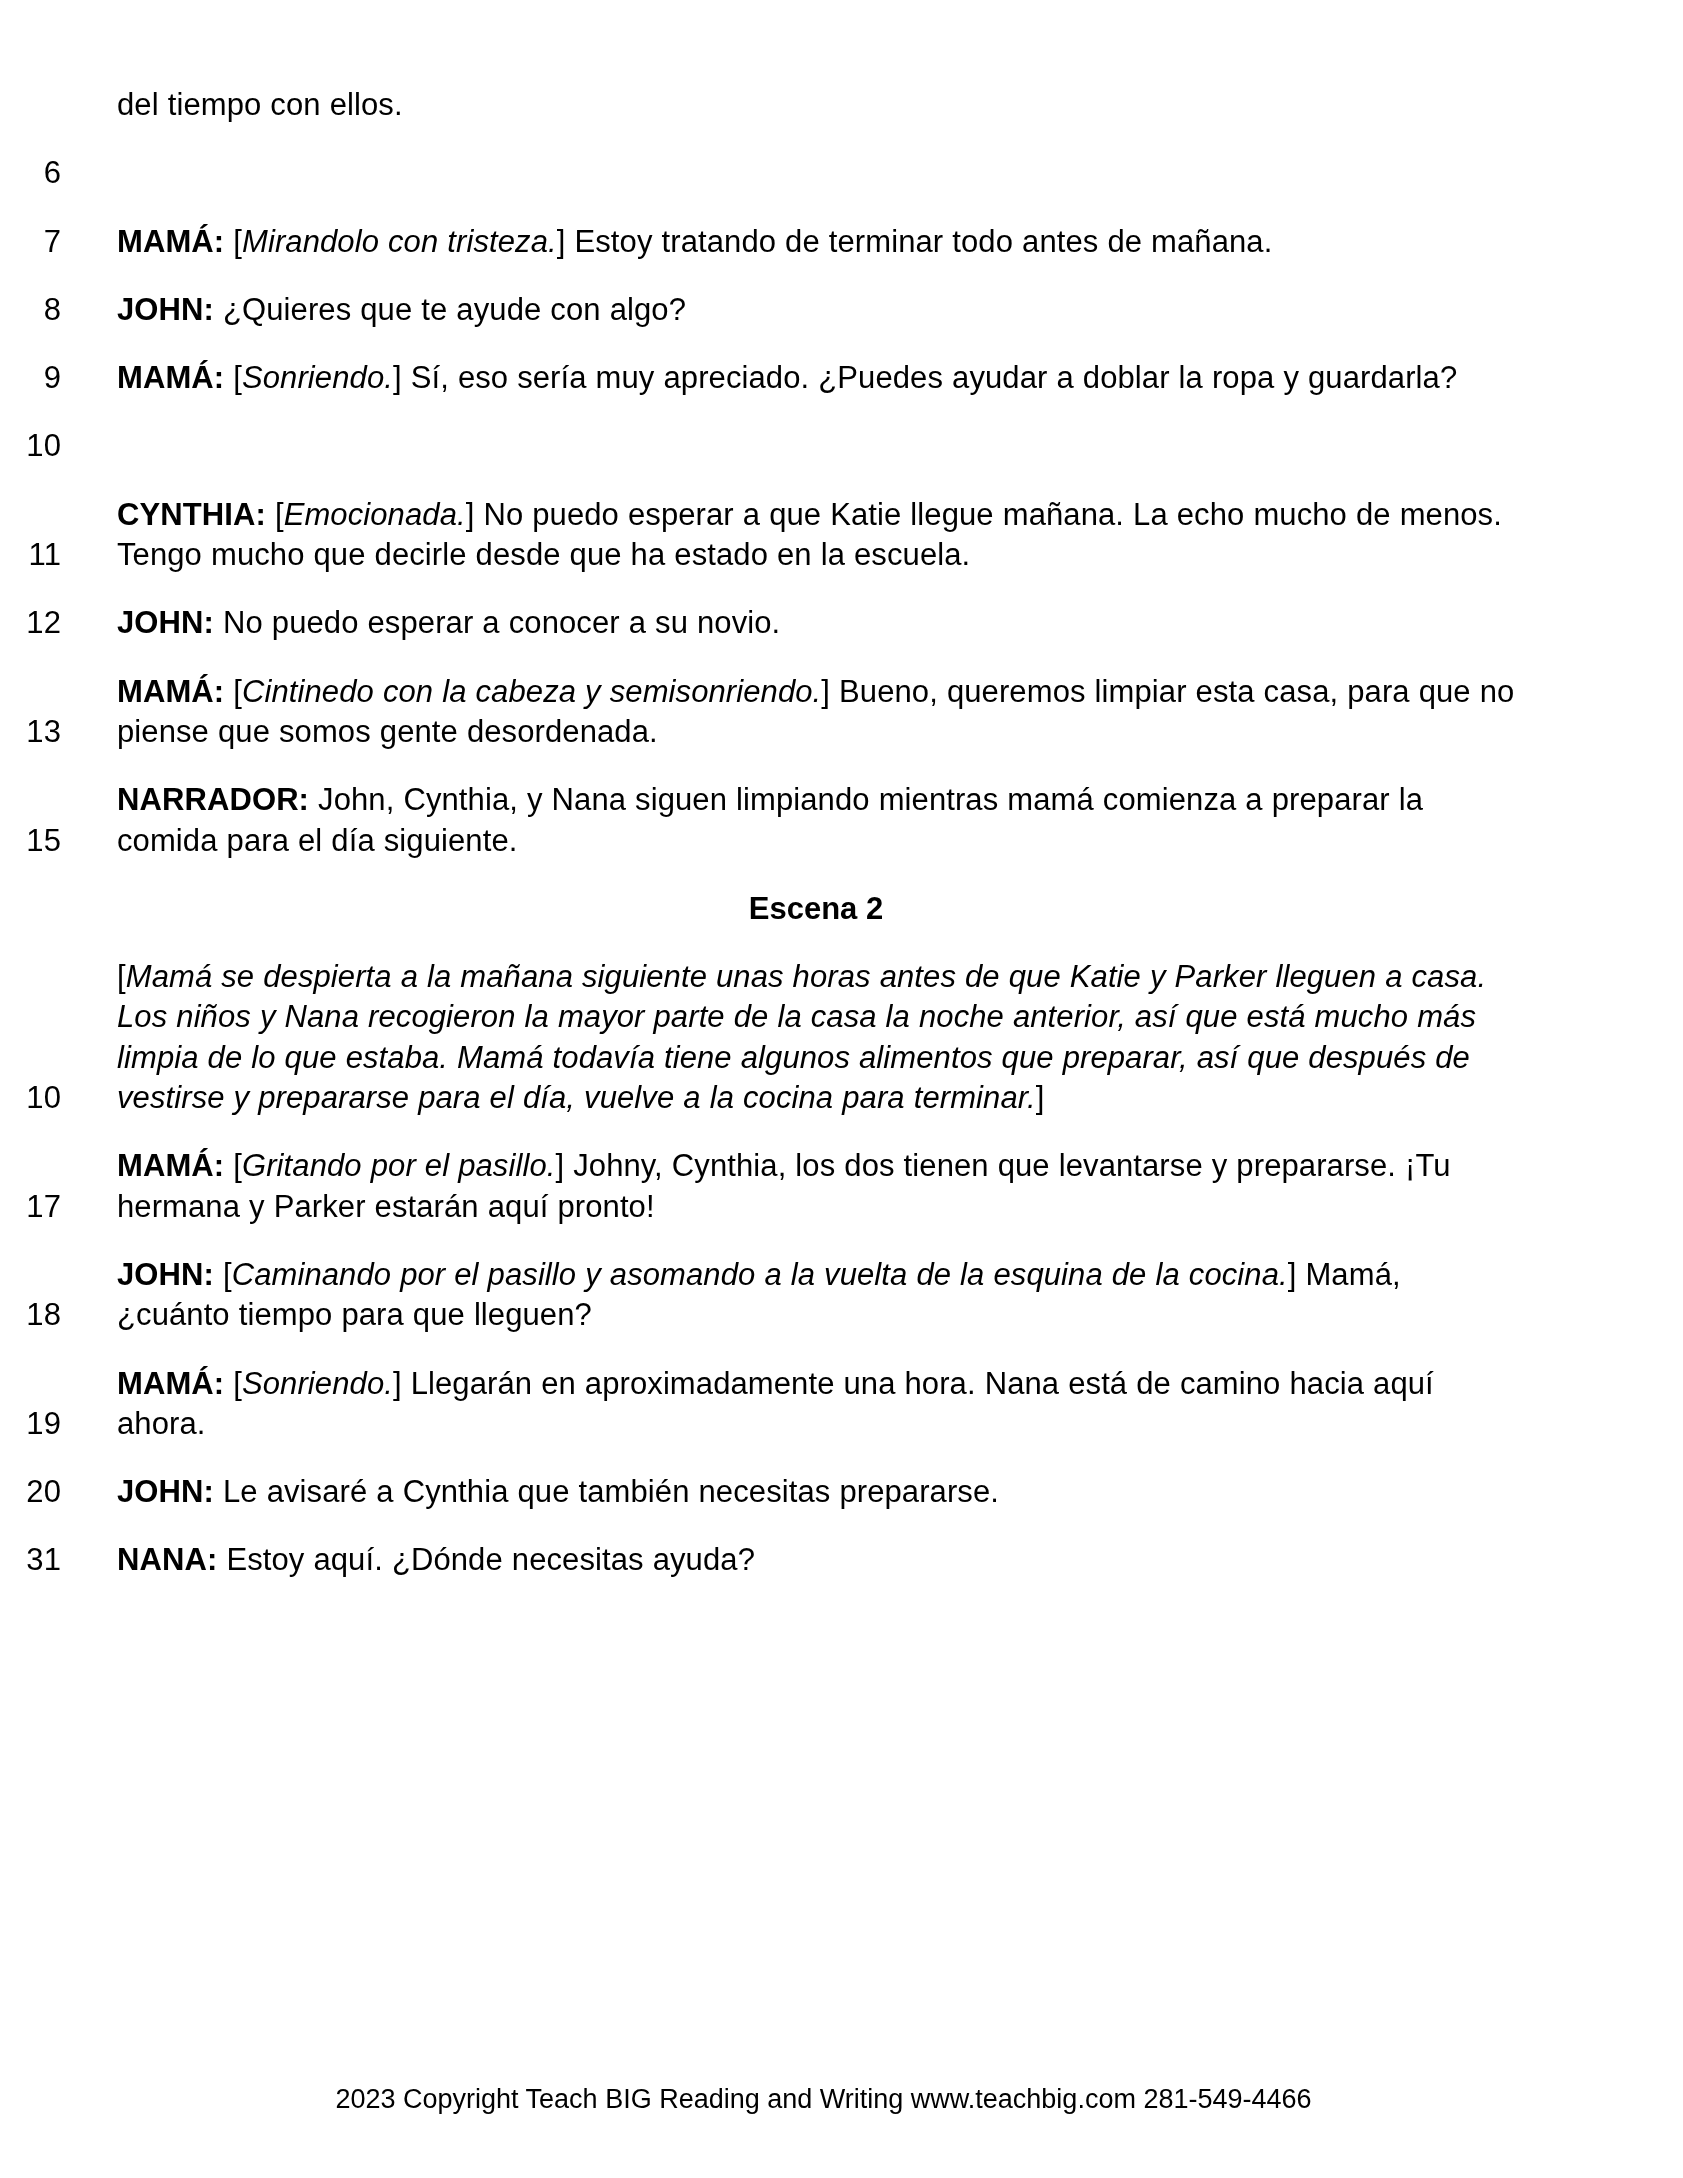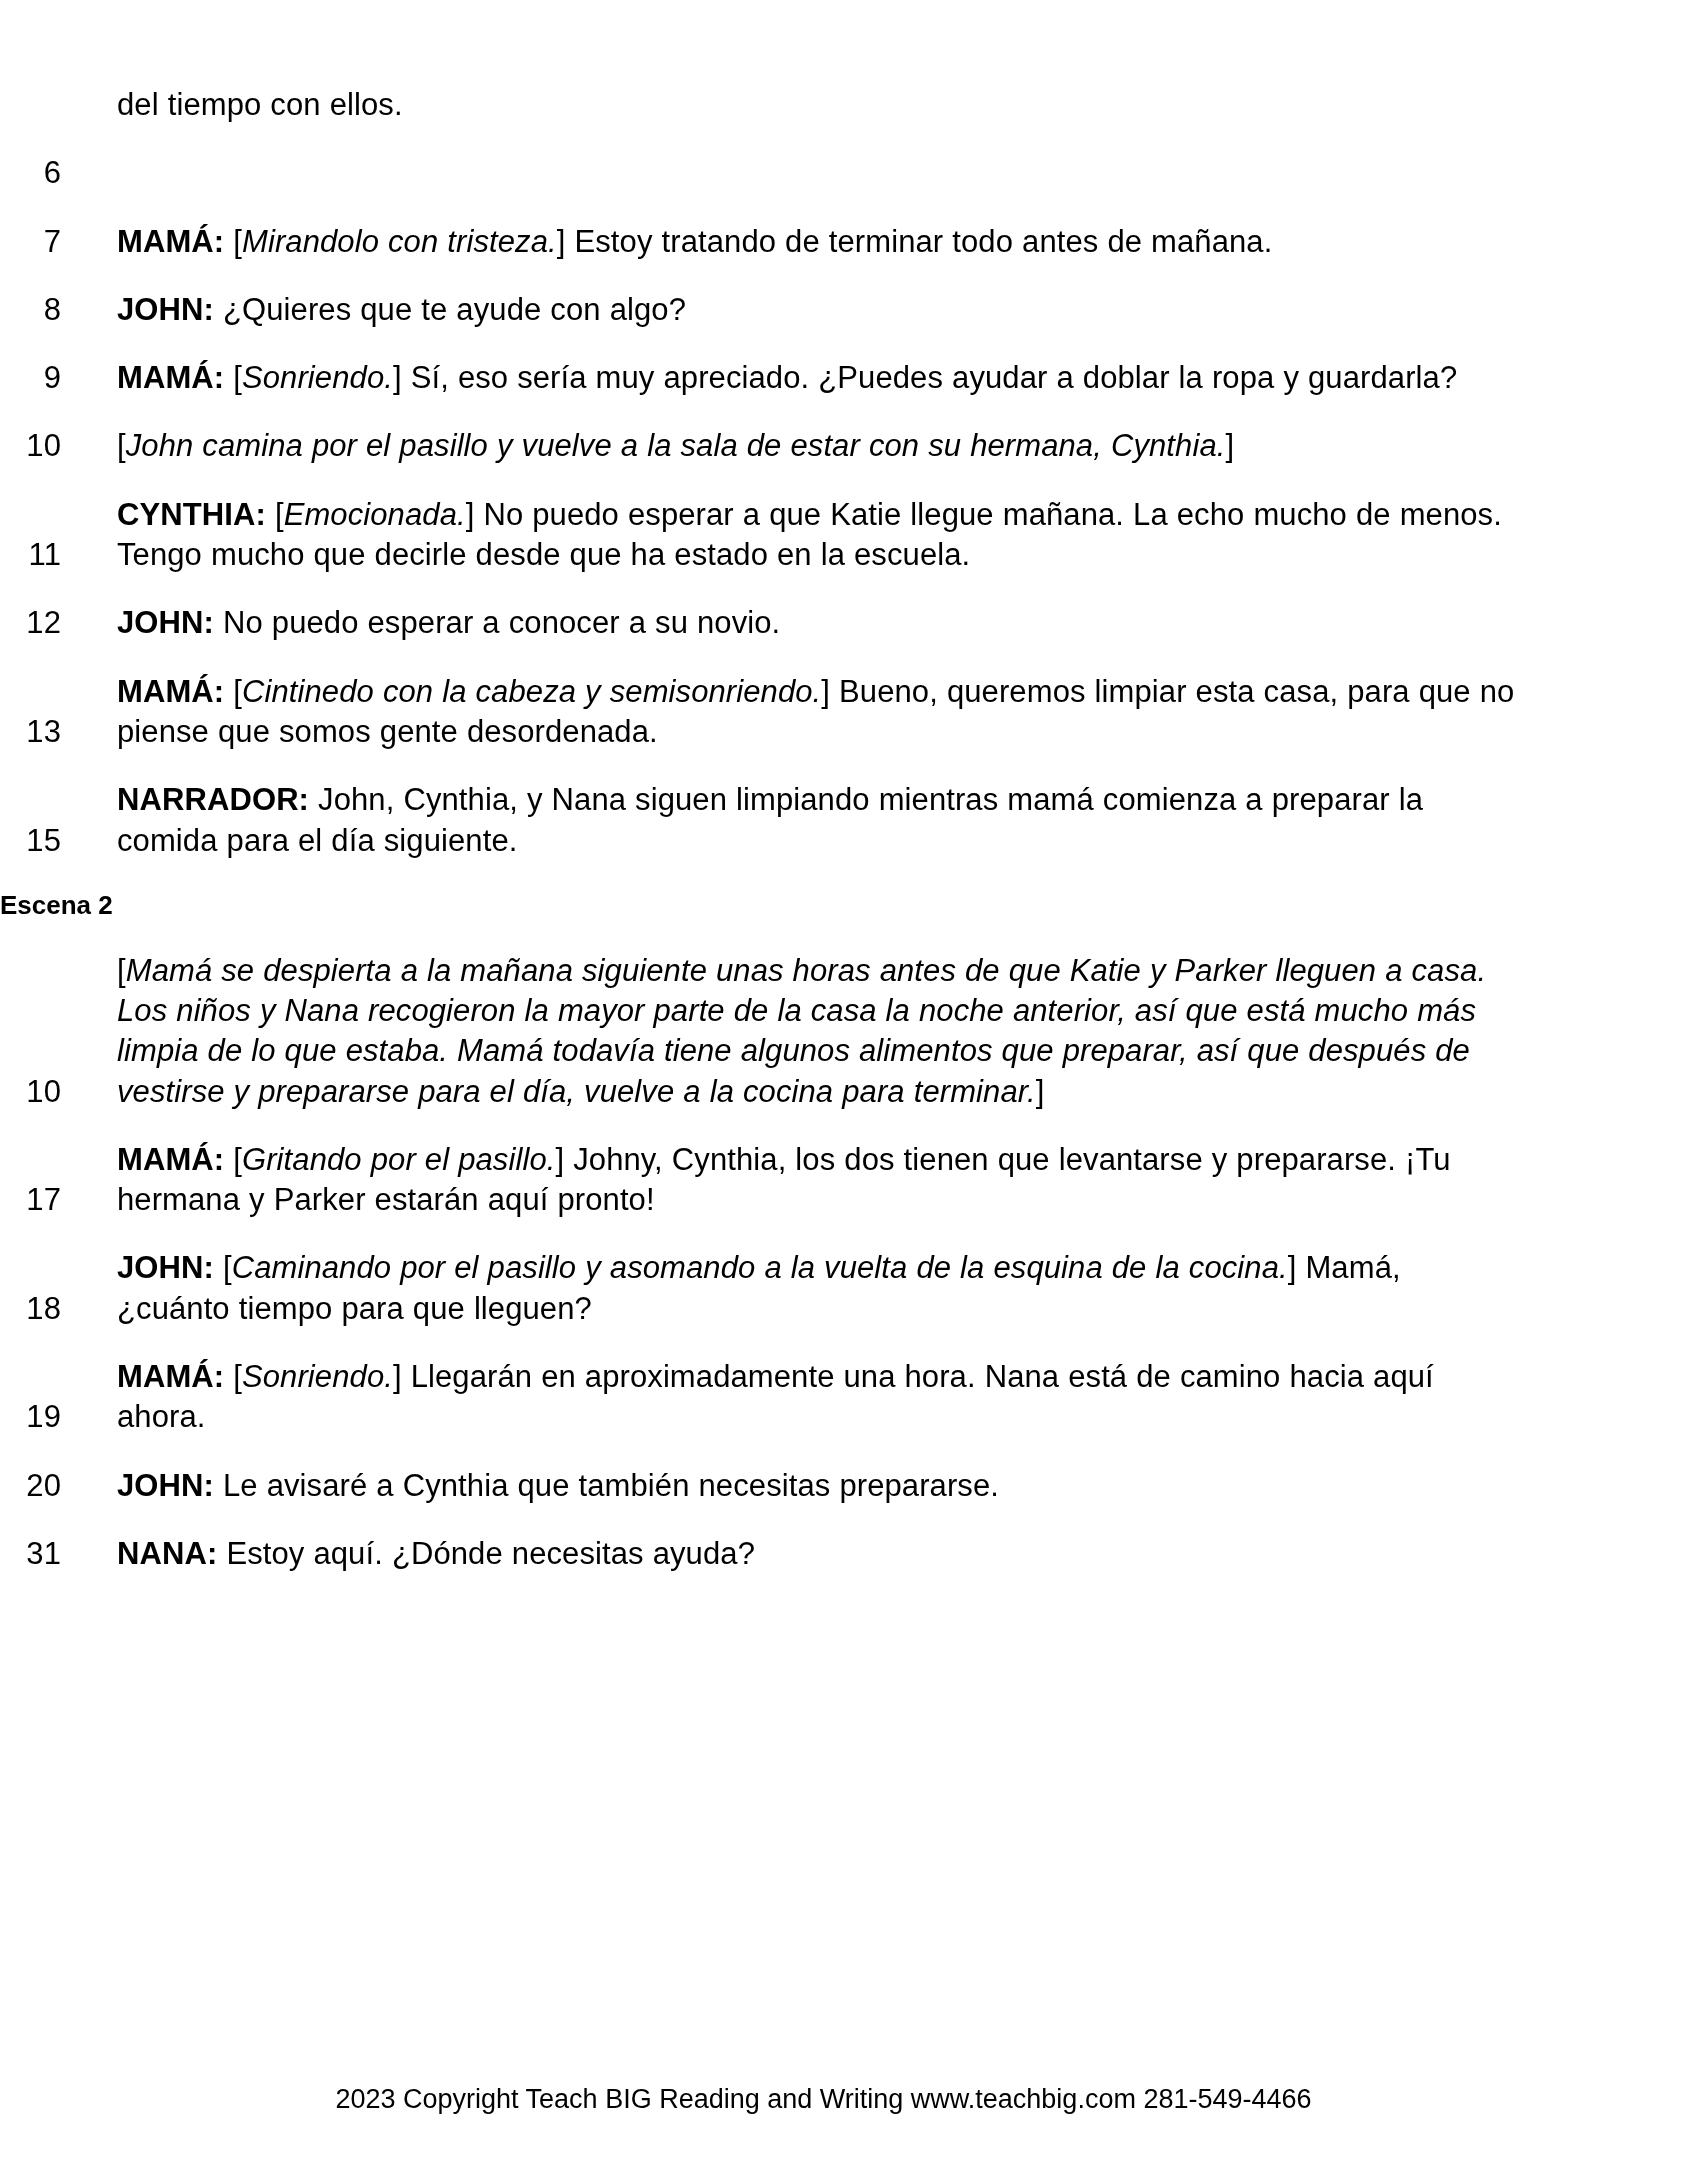--- a/index.html
+++ b/index.html
@@ -64,23 +64,23 @@
     font-weight: bold;
   }
   .stage {
     font-style: italic;
   }
   .brk {
     font-style: normal;
   }
 
   .scene-heading {
-    text-align: left;
+    text-align: center;
     font-weight: bold;
-    font-size: 26px;
+    font-size: 31px;
     line-height: 1.30;
     margin: 0 0 28px 0;
     padding-right: 51px;
   }
 
   .footer {
     position: absolute;
     left: 0;
     bottom: 61px;
     width: 1683px;
@@ -113,21 +113,20 @@
         <div class="script-line">
           <div class="line-num">8</div>
           <div class="line-body"><span class="speaker">JOHN: </span><span>¿Quieres que te ayude con algo?</span></div>
         </div>
         <div class="script-line">
           <div class="line-num">9</div>
           <div class="line-body"><span class="speaker">MAMÁ: </span><span class="brk">[</span><span class="stage">Sonriendo.</span><span class="brk">]</span><span> Sí, eso sería muy apreciado. ¿Puedes ayudar a doblar la ropa y guardarla?</span></div>
         </div>
         <div class="script-line">
           <div class="line-num">10</div>
-          <div class="line-body"><span class="brk">[</span><span class="stage">John camina por el pasillo y vuelve a la sala de estar con su hermana, Cynthia.</span><span class="brk">]</span></div>
         </div>
         <div class="script-line">
           <div class="line-num">11</div>
           <div class="line-body"><span class="speaker">CYNTHIA: </span><span class="brk">[</span><span class="stage">Emocionada.</span><span class="brk">]</span><span> No puedo esperar a que Katie llegue mañana. La echo mucho de menos. Tengo mucho que decirle desde que ha estado en la escuela.</span></div>
         </div>
         <div class="script-line">
           <div class="line-num">12</div>
           <div class="line-body"><span class="speaker">JOHN: </span><span>No puedo esperar a conocer a su novio.</span></div>
         </div>
         <div class="script-line">

